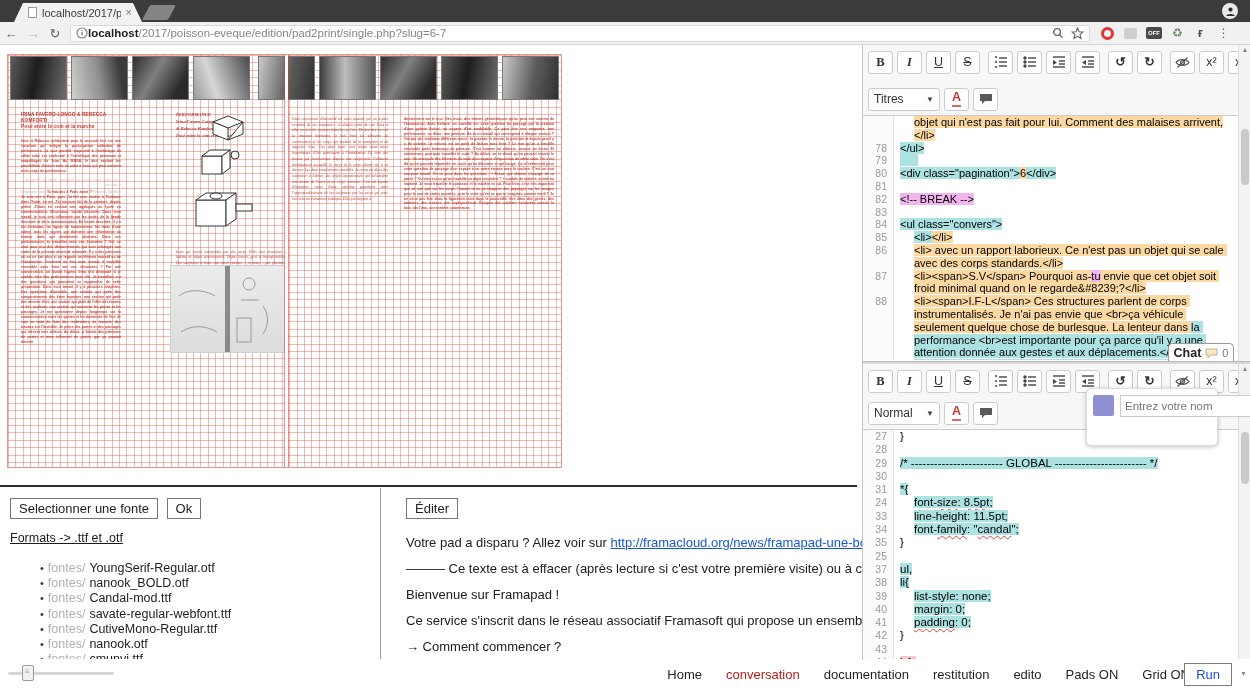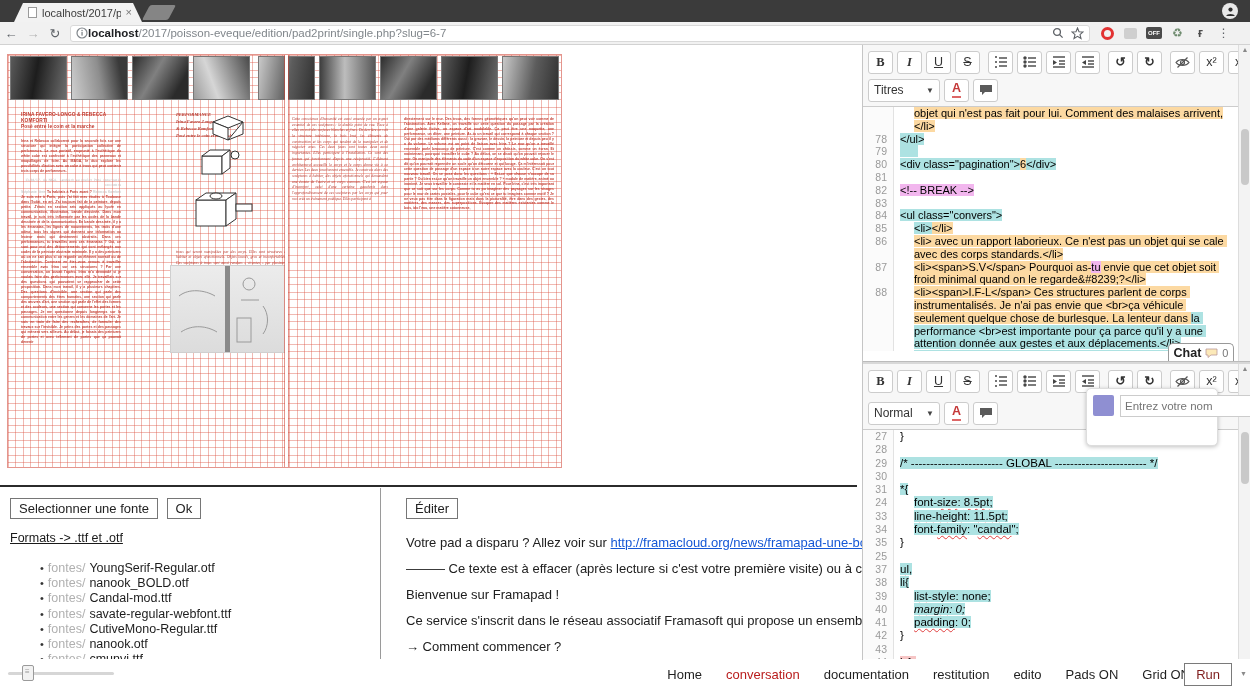--- a/index.html
+++ b/index.html
@@ -120,21 +120,21 @@
   #userpanel input{flex:1;height:22px;border:1px solid #ccc;font-size:11.5px;padding:0 4px;color:#333;font-family:"Liberation Sans",sans-serif}
 
   
   #bottombar{position:absolute;left:0;top:615px;width:1250px;height:28px;background:#fff}
   #zoom-slider{position:absolute;left:8px;top:12px;width:106px;height:3px;background:#d6d6d6;border-radius:2px}
   #zoom-handle{position:absolute;left:14px;top:-7px;width:12px;height:16px;background:#f2f2f2;border:1px solid #9a9a9a;border-radius:2px}
   #zoom-handle:before{content:"≡";position:absolute;left:2px;top:1px;font-size:8px;color:#999}
   #navlinks{position:absolute;right:60px;top:0;height:28px;display:flex;align-items:center;gap:24px}
   #navlinks a{font-size:13px;color:#1f1f1f;text-decoration:none;white-space:nowrap}
   #navlinks a.red{color:#b91c1c}
-  #run-btn{position:absolute;right:18px;top:3px;border:1px solid #7a7a7a;background:#fff;font-size:13px;padding:3px 11px;color:#7f1d1d}
+  #run-btn{position:absolute;right:18px;top:3px;border:1px solid #7a7a7a;background:#fff;font-size:13px;padding:3px 11px;color:#1d4ed8}
   #tiny-arrow{position:absolute;right:3px;top:10px;font-size:7px;color:#8a8a8a}
 
   svg{display:block}
 </style>
 </head>
 <body>
 
 <div id="app">
 
   <div id="titlebar">
@@ -394,21 +394,21 @@
                   <circle cx="7.5" cy="6.5" r="2"></circle>
                   <line x1="2.5" y1="11.5" x2="12.5" y2="1.5"></line>
                 </svg>
               </span>
             <span class="tbtn">x²</span>
             <span class="tbtn">x₂</span>
 
             <span class="grp"></span>
 
           </div>
-          <div class="trow" style="margin-top:2px">
+          <div class="trow" style="margin-top:11px">
             <span class="seldd">
                 <span>Titres</span>
                 <span class="car">▼</span>
               </span>
             <span class="tbtn">
                 <span class="redA">A</span>
               </span>
             <span class="tbtn">
                 <svg width="14" height="12" viewBox="0 0 14 12">
                   <path d="M1 1 h12 v7 h-7 l-3 3 v-3 h-2 Z" fill="#5a5a5a"></path>
@@ -627,21 +627,21 @@
             <div class="cl">
               <span class="ln">38</span>
               <div class="code" style="padding-left: 6px;"><span class="hl-c">li{</span></div>
             </div>
             <div class="cl">
               <span class="ln">39</span>
               <div class="code" style="padding-left: 20px;"><span class="hl-c sq">list</span><span class="hl-c">-style: none;</span></div>
             </div>
             <div class="cl">
               <span class="ln">40</span>
-              <div class="code" style="padding-left: 20px; font-style: italic;"><span class="hl-c sq">margin</span><span class="hl-c">: 0;</span></div>
+              <div class="code" style="padding-left: 20px;"><span class="hl-c sq">margin</span><span class="hl-c">: 0;</span></div>
             </div>
             <div class="cl">
               <span class="ln">41</span>
               <div class="code" style="padding-left: 20px;"><span class="hl-c sq">padding</span><span class="hl-c">: 0;</span></div>
             </div>
             <div class="cl">
               <span class="ln">42</span>
               <div class="code" style="padding-left: 6px;"><span>}</span></div>
             </div>
             <div class="cl">

